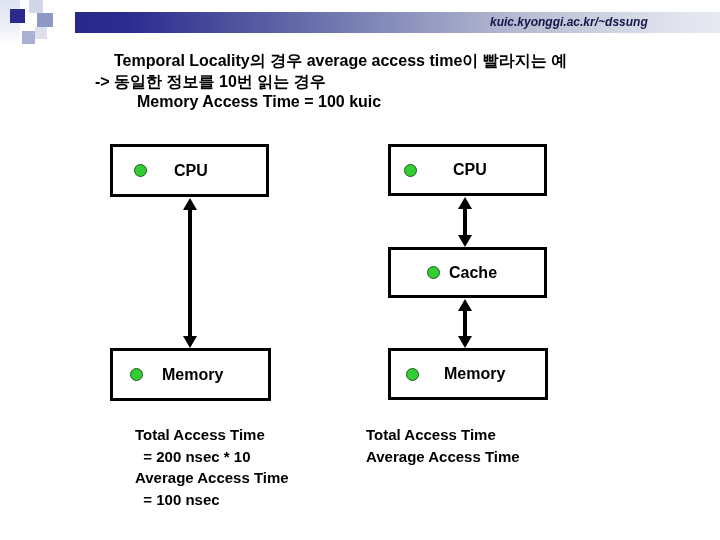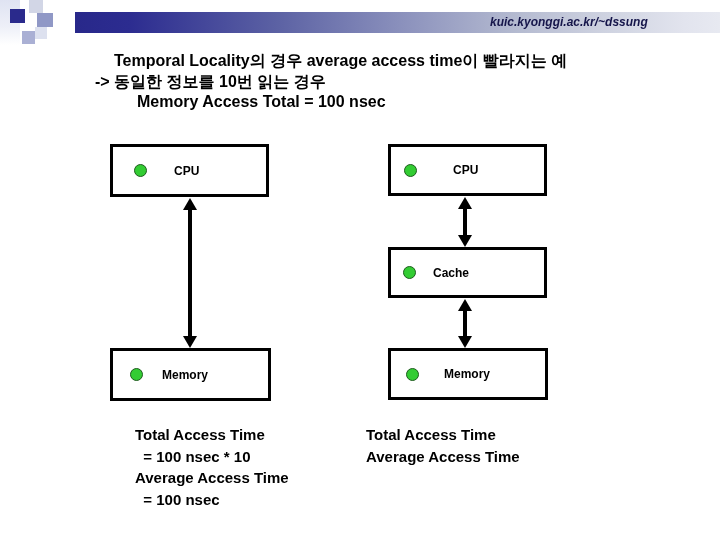--- a/index.html
+++ b/index.html
@@ -56,29 +56,29 @@
     position: absolute;
     background: #ffffff;
     border: 3px solid #000;
     box-sizing: border-box;
     display: flex; align-items: center;
     padding-left: 21px; gap: 27px;
   }
   .box-left-cpu     { left: 110px; top: 144px; width: 159px; height: 53px; }
   .box-left-memory  { left: 110px; top: 348px; width: 161px; height: 53px; gap: 19px; padding-left: 17px; }
   .box-right-cpu    { left: 388px; top: 144px; width: 159px; height: 52px; padding-left: 13px; gap: 36px; }
-  .box-right-cache  { left: 388px; top: 247px; width: 159px; height: 51px; padding-left: 12px; gap: 17px; }
+  .box-right-cache  { left: 388px; top: 247px; width: 159px; height: 51px; padding-left: 36px; gap: 9px; }
   .box-right-memory { left: 388px; top: 348px; width: 160px; height: 52px; padding-left: 15px; gap: 25px; }
 
   .bullet {
     width: 13px; height: 13px; border-radius: 50%;
     background: #33cc33; border: 1px solid #1e5c1e;
     box-sizing: border-box; flex: 0 0 13px;
   }
-  .dbox-label { font-size: 12px; font-weight: 700; color: #000; }
+  .dbox-label { font-size: 16px; font-weight: 700; color: #000; }
 
   
   .arrow-line { position: absolute; width: 4px; background: #000; }
   .head-up, .head-down {
     position: absolute; width: 0; height: 0;
     border-left: 7px solid transparent; border-right: 7px solid transparent;
   }
   .head-up   { border-bottom: 12px solid #000; }
   .head-down { border-top: 12px solid #000; }
 
@@ -102,21 +102,21 @@
   <div class="sq sq-mid"></div>
   <div class="sq sq-low1"></div>
   <div class="sq sq-low2"></div>
 
   <div class="header-bar">
     <span class="header-url">kuic.kyonggi.ac.kr/~dssung</span>
   </div>
 
   <div class="title-line tl1">Temporal Locality의 경우 average access time이 빨라지는 예</div>
   <div class="title-line tl2">-&gt; 동일한 정보를 10번 읽는 경우</div>
-  <div class="title-line tl3">Memory Access Total = 100 nsec</div>
+  <div class="title-line tl3">Memory Access Time = 100 kuic</div>
 
   <div class="dbox box-left-cpu">
     <span class="bullet"></span>
     <span class="dbox-label">CPU</span>
   </div>
   <div class="dbox box-left-memory">
     <span class="bullet"></span>
     <span class="dbox-label">Memory</span>
   </div>
 
@@ -145,21 +145,21 @@
     <div class="head-down" style="left:458px; top:235px;"></div>
   </div>
   <div>
     <div class="head-up" style="left:458px; top:299px;"></div>
     <div class="arrow-line" style="left:463px; top:309px; height:29px;"></div>
     <div class="head-down" style="left:458px; top:336px;"></div>
   </div>
 
   <div class="res-col res-left">
     <div class="res-line">Total Access Time</div>
-    <div class="res-line">  = 100 nsec * 10</div>
+    <div class="res-line">  = 200 nsec * 10</div>
     <div class="res-line">Average Access Time</div>
     <div class="res-line">  = 100 nsec</div>
   </div>
   <div class="res-col res-right">
     <div class="res-line">Total Access Time</div>
     <div class="res-line">Average Access Time</div>
   </div>
 
 </div>
 

